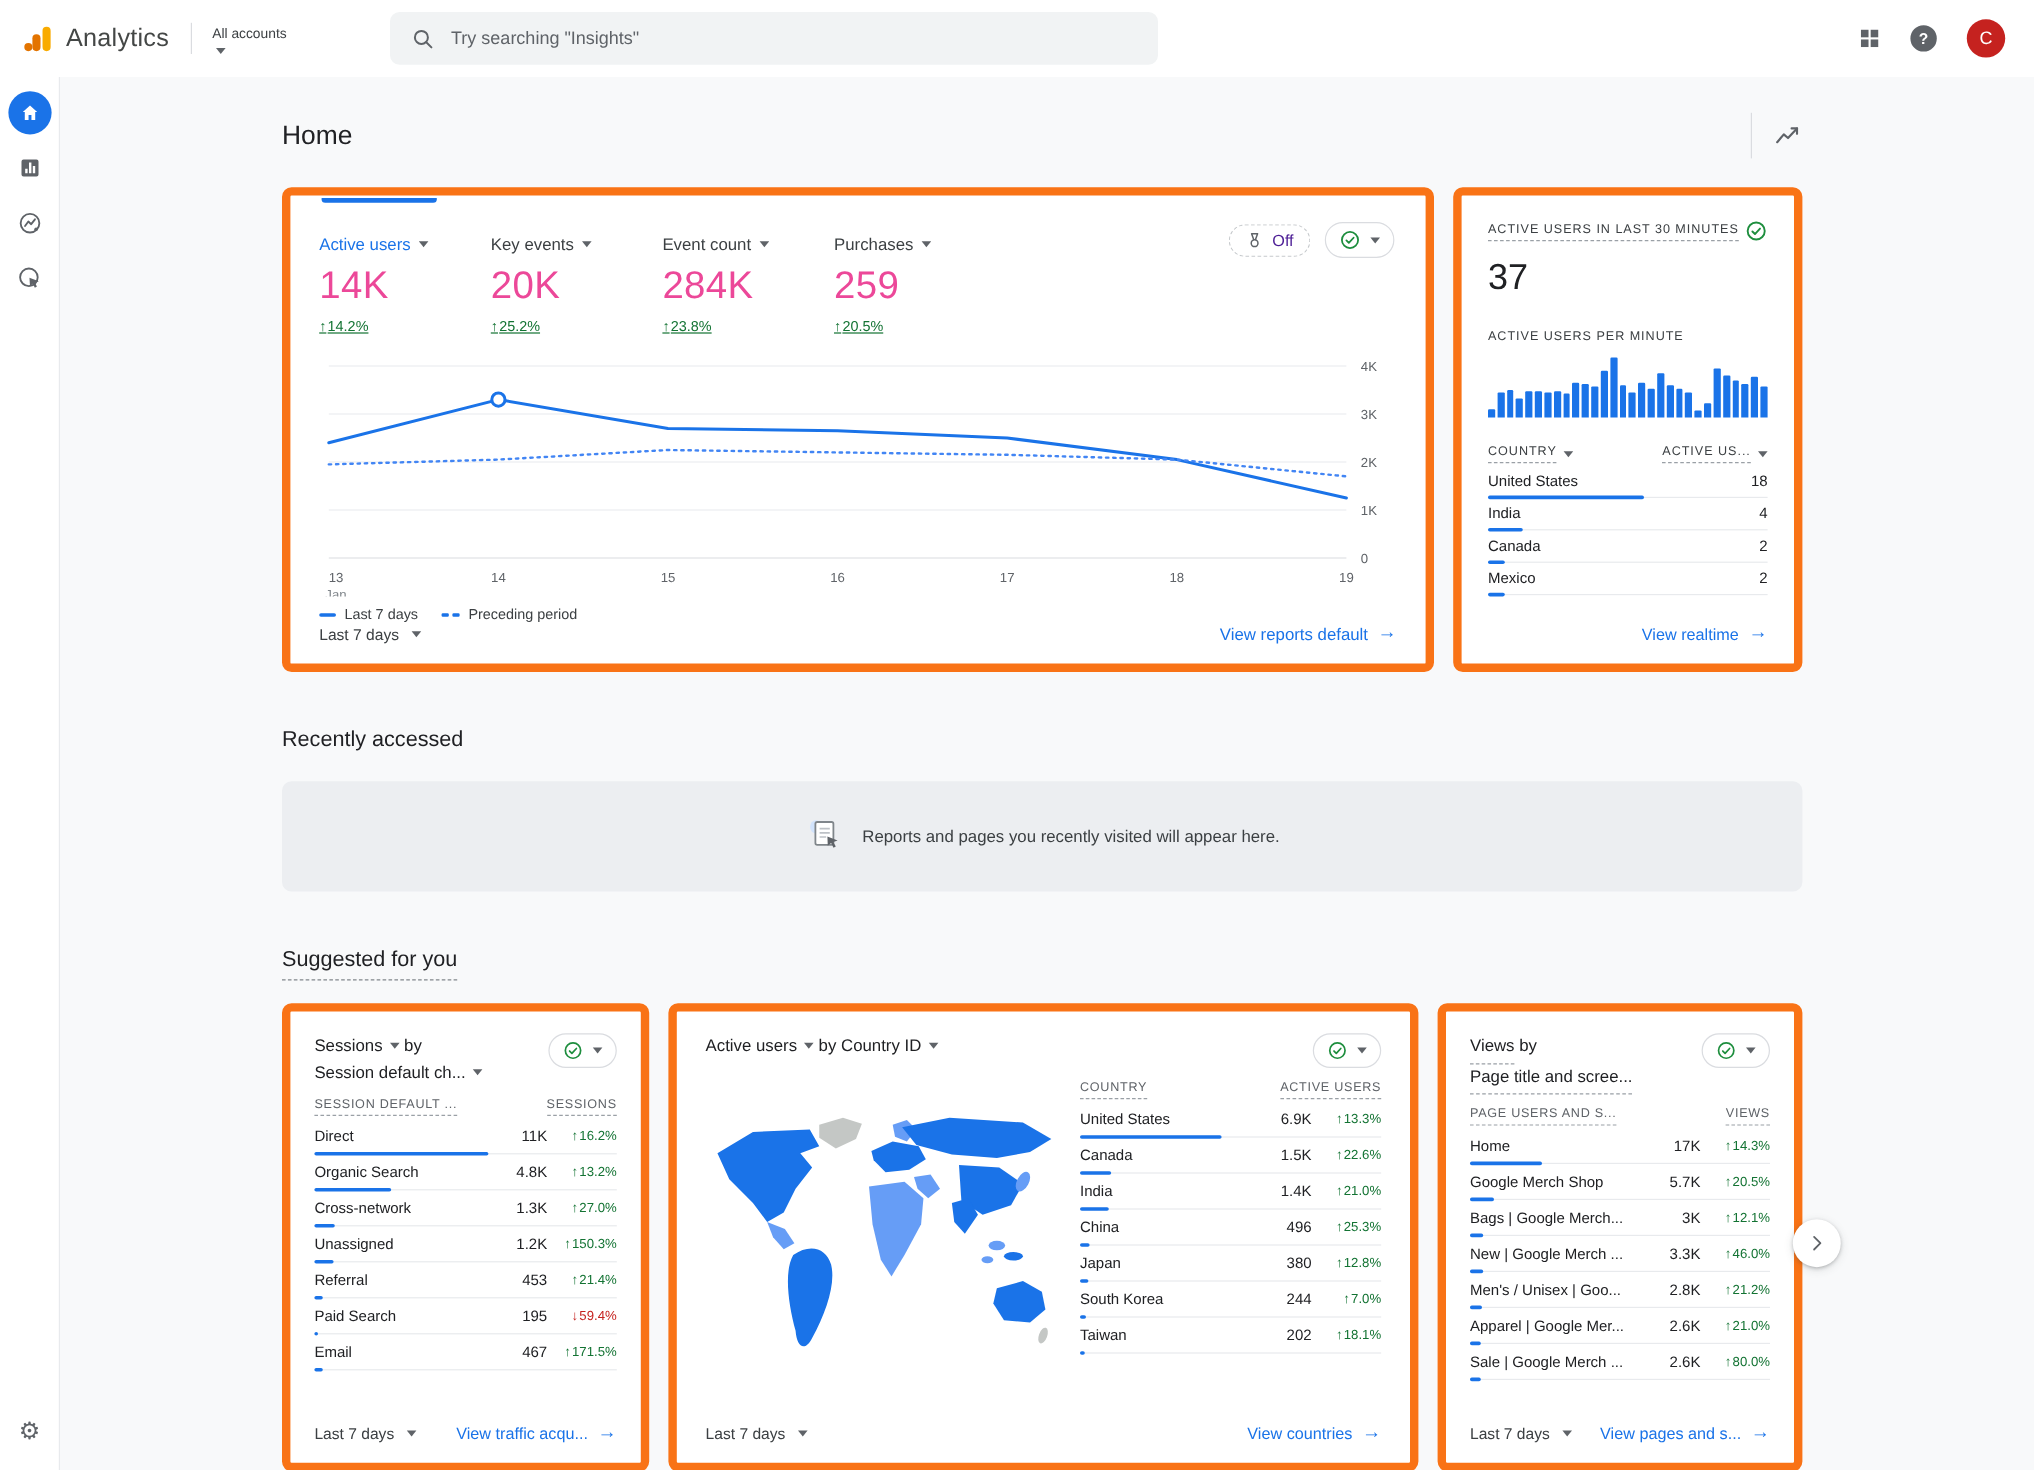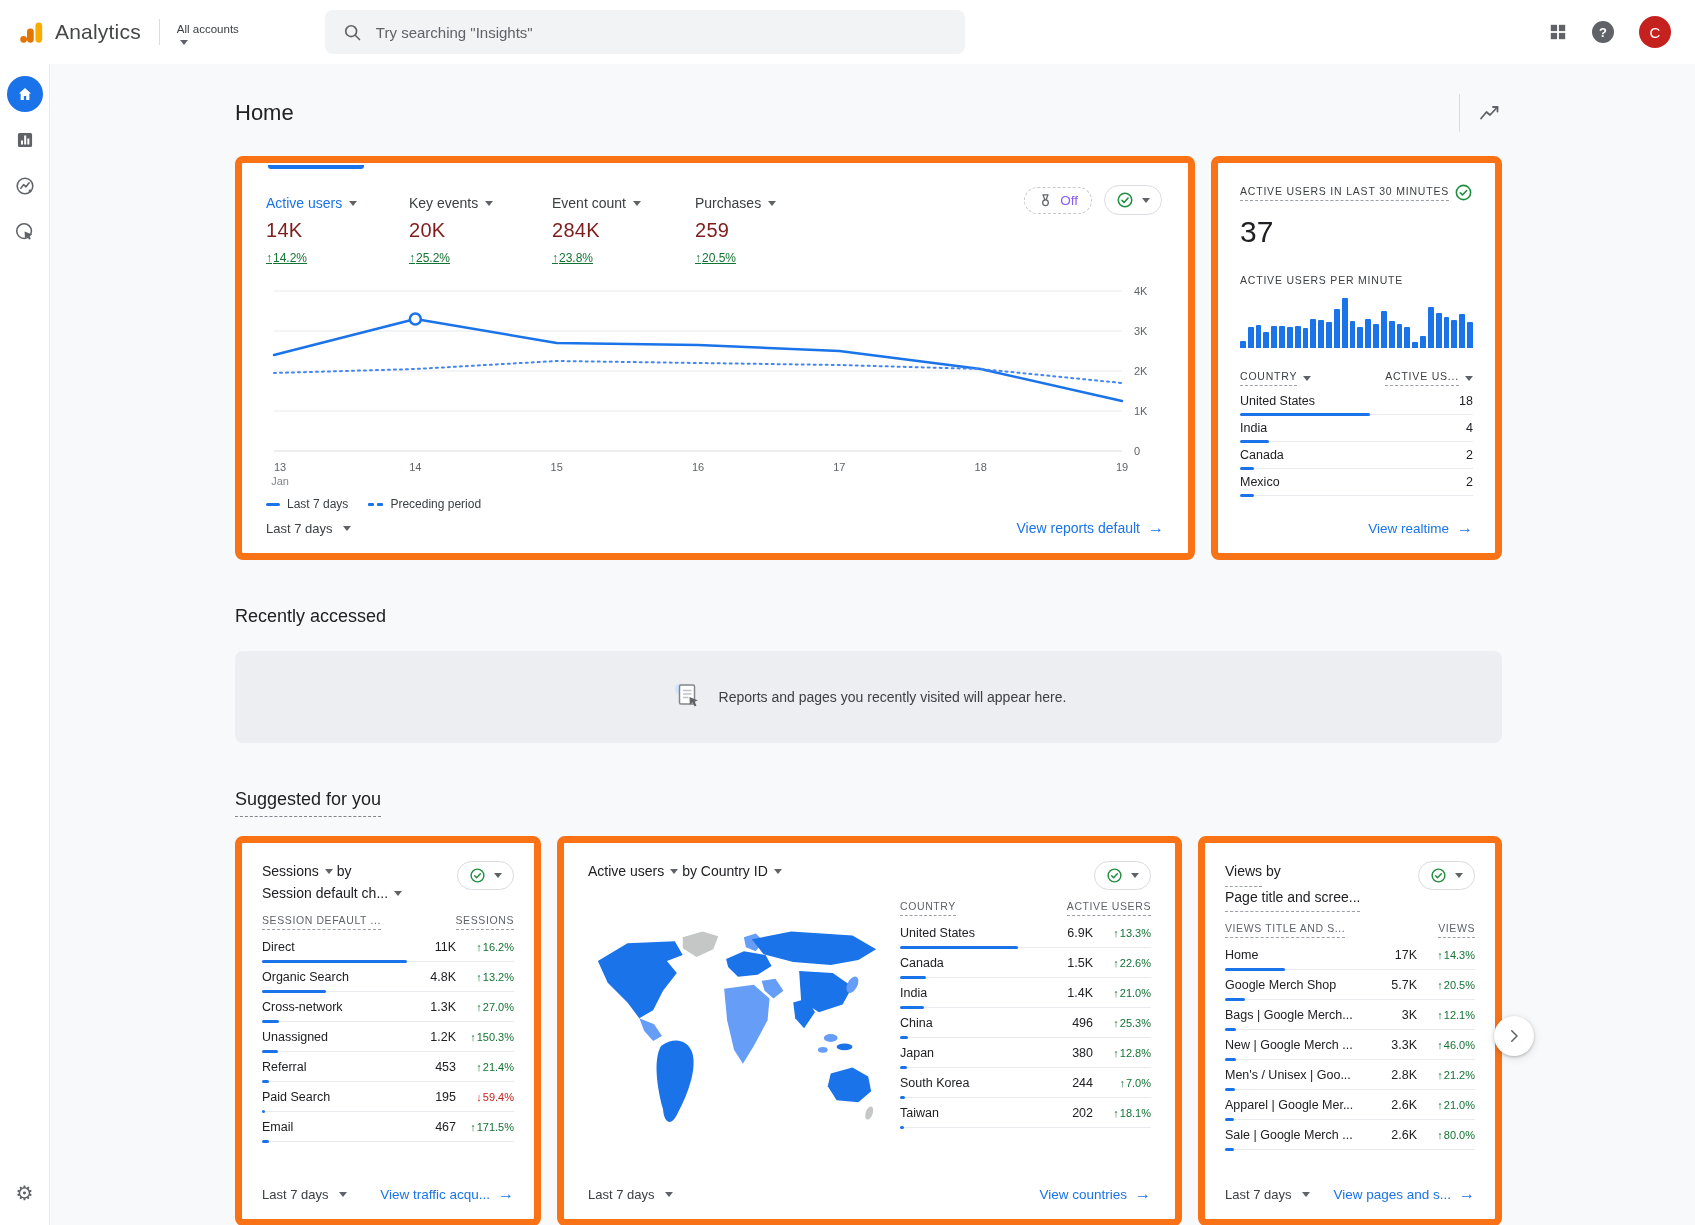--- a/index.html
+++ b/index.html
@@ -45,24 +45,24 @@
   .card-footer { margin-top:auto; display:flex; align-items:center; justify-content:space-between; }
 
   
   .row1 { display:flex; gap:16px; }
   .overview-card { flex:1; height:404px; position:relative; padding:20px 24px 16px; display:flex; flex-direction:column; }
   .tab-indicator { position:absolute; top:2px; left:26px; width:96px; height:4px; background:var(--blue); border-radius:0 0 3px 3px; }
   .metrics { display:flex; margin-top:12px; }
   .metric { min-width:143px; cursor:pointer; }
   .metric-label { font-size:14px; color:#3c4043; display:flex; align-items:center; gap:7px; }
   .metric.selected .metric-label { color:var(--blue); }
-  .metric-value { font-size:20px; color:#7f1d1d; margin-top:8px; letter-spacing:.3px; }
+  .metric-value { font-size:32px; color:#ec4899; margin-top:8px; letter-spacing:.3px; }
   .metric-delta { font-size:12px; margin-top:9px;text-decoration:underline; }
   .ov-controls { position:absolute; top:22px; right:26px; display:flex; align-items:center; gap:12px; }
-  .off-pill { display:inline-flex; align-items:flex-end; gap:7px; border:1.5px dashed #c6c9cc; border-radius:17px; padding:5px 13px; color:#8b5cf6; font-size:13.5px; cursor:pointer; }
+  .off-pill { display:inline-flex; align-items:flex-end; gap:7px; border:1.5px dashed #c6c9cc; border-radius:17px; padding:5px 13px; color:#4c1d95; font-size:13.5px; cursor:pointer; }
   .check-ctl { display:inline-flex; align-items:center; gap:8px; border:1px solid #dadce0; border-radius:17px; padding:5px 11px; background:#fff; cursor:pointer; }
   #main-chart { margin-top:16px; }
   .ylab, .xlab { font-size:11px; fill:#5f6368; }
   .xsub { font-size:11px; fill:#80868b; }
   .legend { display:flex; gap:20px; align-items:center; margin-top:8px; font-size:12px; color:#3c4043; }
   .leg-item { display:inline-flex; align-items:center; gap:7px; }
   .leg-solid { width:14px; height:3px; background:var(--blue); border-radius:2px; }
   .leg-dashes { display:inline-flex; gap:3px; }
   .leg-dashes i { width:6px; height:3px; background:var(--blue); border-radius:1px; }
 
@@ -621,21 +621,21 @@
             <span style="display:flex">
                 <svg width="17" height="17" viewBox="0 0 24 24" fill="none" stroke="#1e8e3e" stroke-width="2">
                   <circle cx="12" cy="12" r="9"></circle>
                   <path d="M8 12.5l2.7 2.7 5.3-5.7" stroke-linecap="round" stroke-linejoin="round"></path>
                 </svg>
               </span>
             <span class="caret"></span>
           </span>
         </div>
         <div class="s-cols">
-          <span class="dashed-u">VIEWS TITLE AND S...</span>
+          <span class="dashed-u">PAGE USERS AND S...</span>
           <span class="dashed-u">VIEWS</span>
         </div>
         <div class="ttable">
 
         <div class="trow">
               <span class="tname">Home</span>
               <span class="tval">17K</span>
               <span class="tdelta up"><span class="arr"></span><span>14.3%</span></span>
               <span class="tbar" style="width: 60px;"></span>
             </div>

